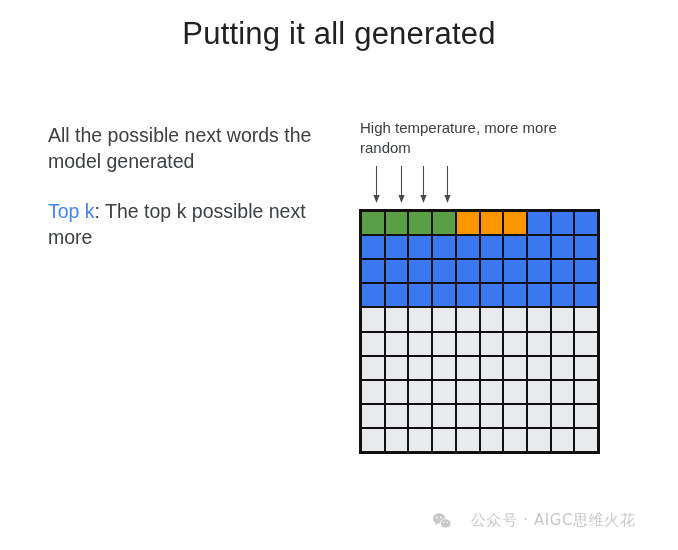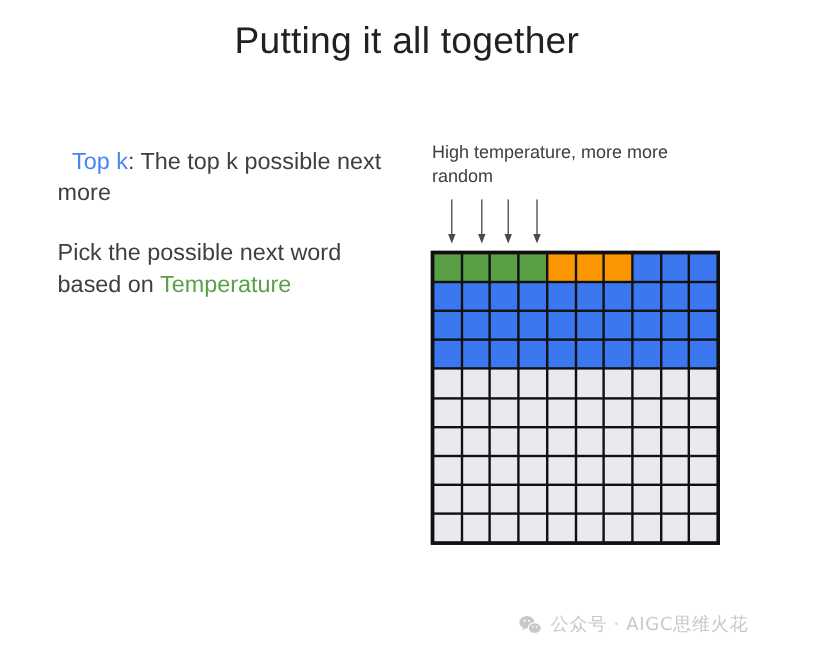--- a/index.html
+++ b/index.html
@@ -37,21 +37,21 @@
     width: 285px;
   }
   .para {
     font-size: 19.5px;
     line-height: 26px;
     color: #3c4043;
     margin: 0 0 24px 0;
     font-weight: 400;
   }
   .para:last-child { margin-bottom: 0; }
-  .kw-blue   { color: #4285f4; margin-left: 12px; }
+  .kw-blue   { color: #4285f4; }
   .kw-orange { color: #f59122; }
   .kw-green  { color: #5aa04a; }
 
   
   .right-col {
     position: absolute;
     left: 360px;
     top: 118px;
     width: 260px;
   }
@@ -100,44 +100,44 @@
     height: 100%;
   }
 
   
   .watermark {
     position: absolute;
     left: 432px;
     top: 511px;
     display: flex;
     align-items: center;
-    gap: 7px;
+    gap: 19px;
     color: #c6c8ca;
     font-size: 15px;
     letter-spacing: 0.6px;
     font-family: "DejaVu Sans", sans-serif;
   }
   .wm-icon { width: 20px; height: 18px; display: block; }
 </style>
 </head>
 <body>
 
-<div class="slide-title">Putting it all together</div>
+<div class="slide-title">Putting it all generated</div>
 
 <div class="left-col">
 
+  <p class="para">
+    <span>All the possible next words the model generated</span>
+  </p>
 
   <p class="para">
     <span class="kw-blue">Top k</span><span>: The top k possible next more</span>
   </p>
 
 
-  <p class="para">
-    <span>Pick the possible next word based on </span><span class="kw-green">Temperature</span>
-  </p>
 
 </div>
 
 <div class="right-col">
   <p class="temp-caption">High temperature, more more random</p>
 </div>
 
 <div class="arrows" id="arrows-container">
     <span class="arrow" style="left: 12px;"><svg viewBox="0 0 9 38" width="9" height="38">
         <line x1="4.5" y1="0" x2="4.5" y2="31" stroke="#4a4a4a" stroke-width="1.1"></line>

